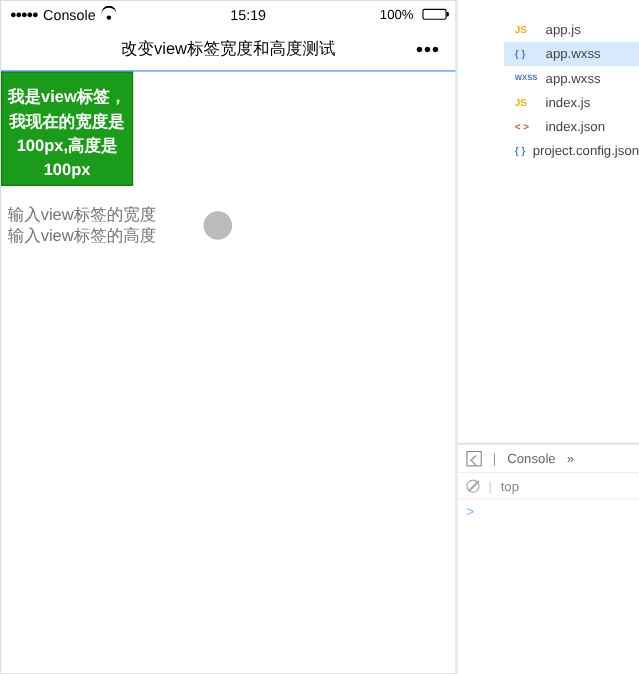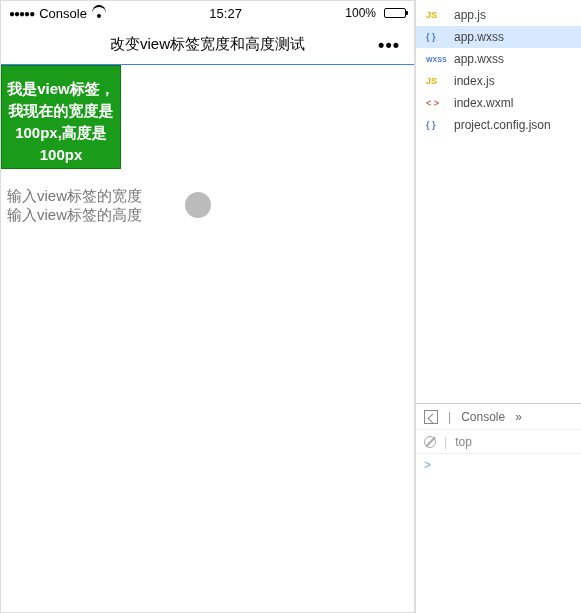--- a/index.html
+++ b/index.html
@@ -91,21 +91,22 @@
   .right-panel {
     width: 166px;
     display: flex;
     flex-direction: column;
     border-left: 1px solid #ddd;
     background: #fff;
   }
   .file-tree {
     flex: 1;
     overflow: auto;
-    padding-top: 4px;
+    padding-top: 16px;
+    margin-left: 42px;
   }
   .file-item {
     display: flex;
     align-items: center;
     height: 22px;
     padding-left: 10px;
     gap: 6px;
     font-size: 12px;
     color: #444;
     cursor: pointer;
@@ -174,21 +175,21 @@
 </head>
 <body>
 
 <div class="simulator">
   <div class="status-bar">
     <div class="status-left">
       <span class="dots">●●●●●</span>
       <span>Console</span>
       <span class="wifi"></span>
     </div>
-    <div>15:27</div>
+    <div>15:19</div>
     <div class="status-right">
       <span>100%</span>
       <span class="battery"><span class="battery-fill"></span></span>
     </div>
   </div>
 
   <div class="nav-bar">
     <span>改变view标签宽度和高度测试</span>
     <span class="nav-menu">•••</span>
   </div>
@@ -219,21 +220,21 @@
       <div class="file-item">
         <span class="ficon ic-wxss">WXSS</span>
         <span>app.wxss</span>
       </div>
       <div class="file-item">
         <span class="ficon ic-js">JS</span>
         <span>index.js</span>
       </div>
       <div class="file-item">
         <span class="ficon ic-wxml">&lt; &gt;</span>
-        <span>index.wxml</span>
+        <span>index.json</span>
       </div>
       <div class="file-item">
         <span class="ficon ic-json">{ }</span>
         <span>project.config.json</span>
       </div>
     </div>
 
   <div class="console">
     <div class="console-tabs">
       <span class="sel-icon"></span>

